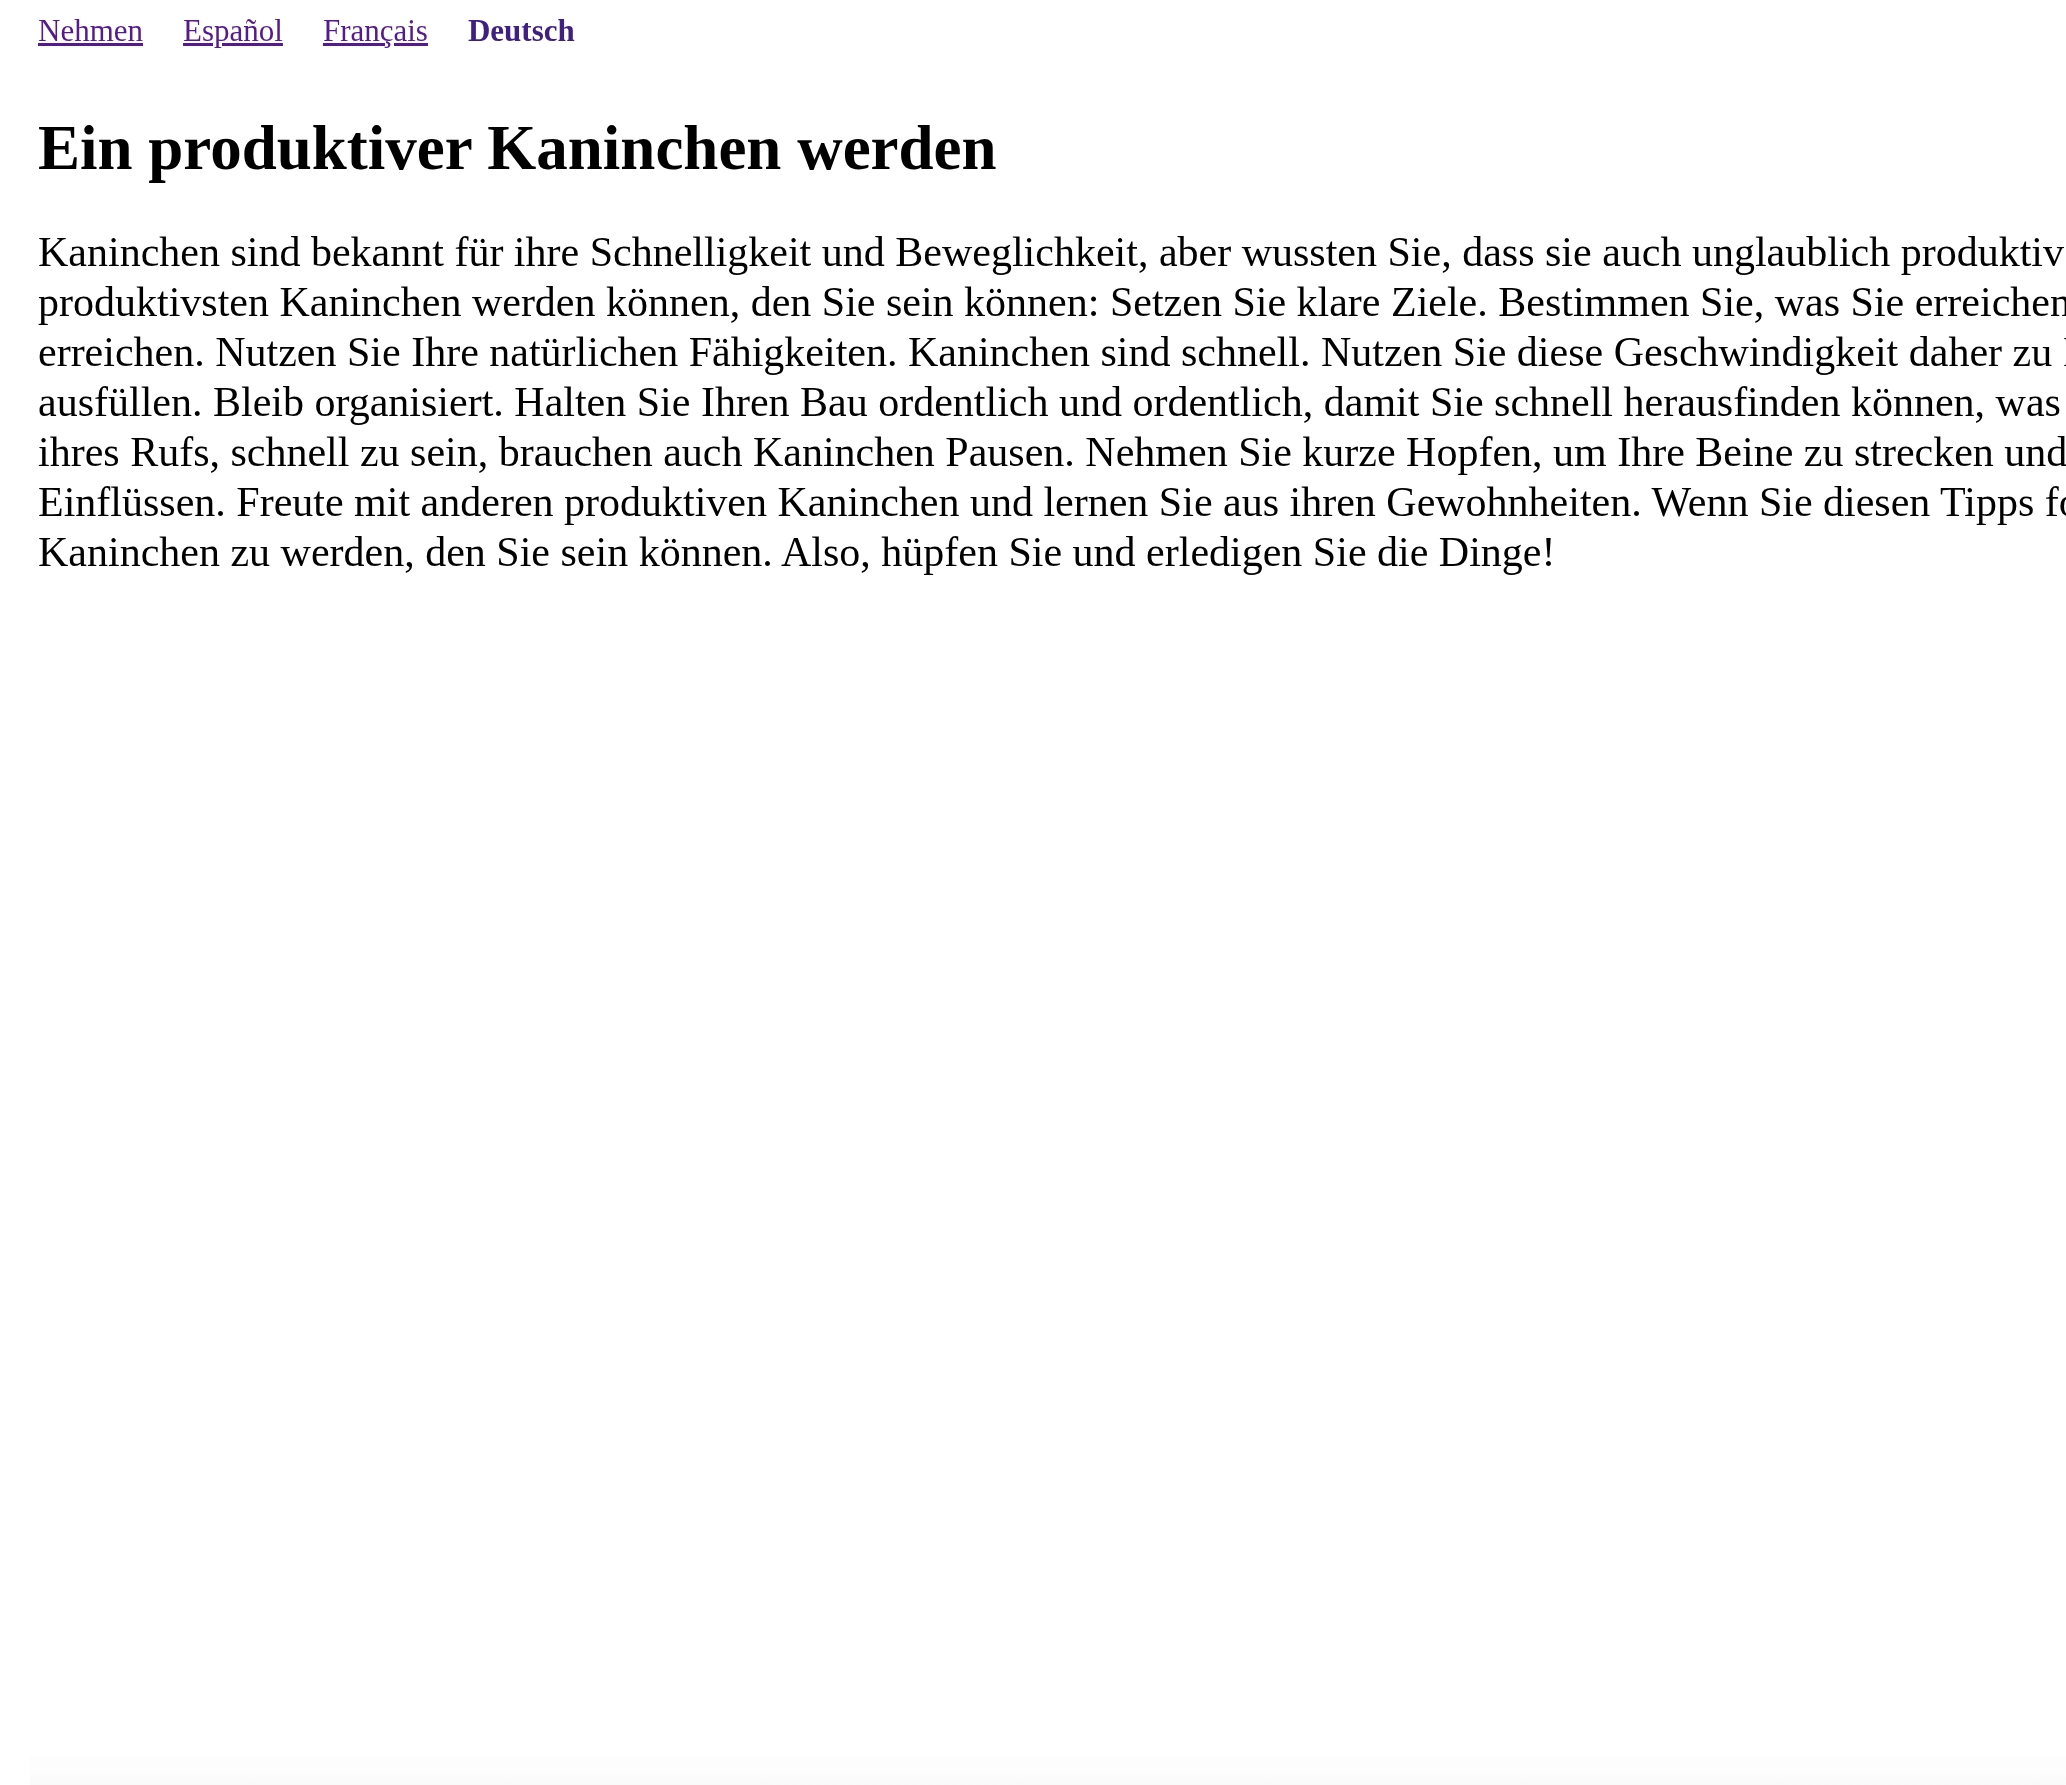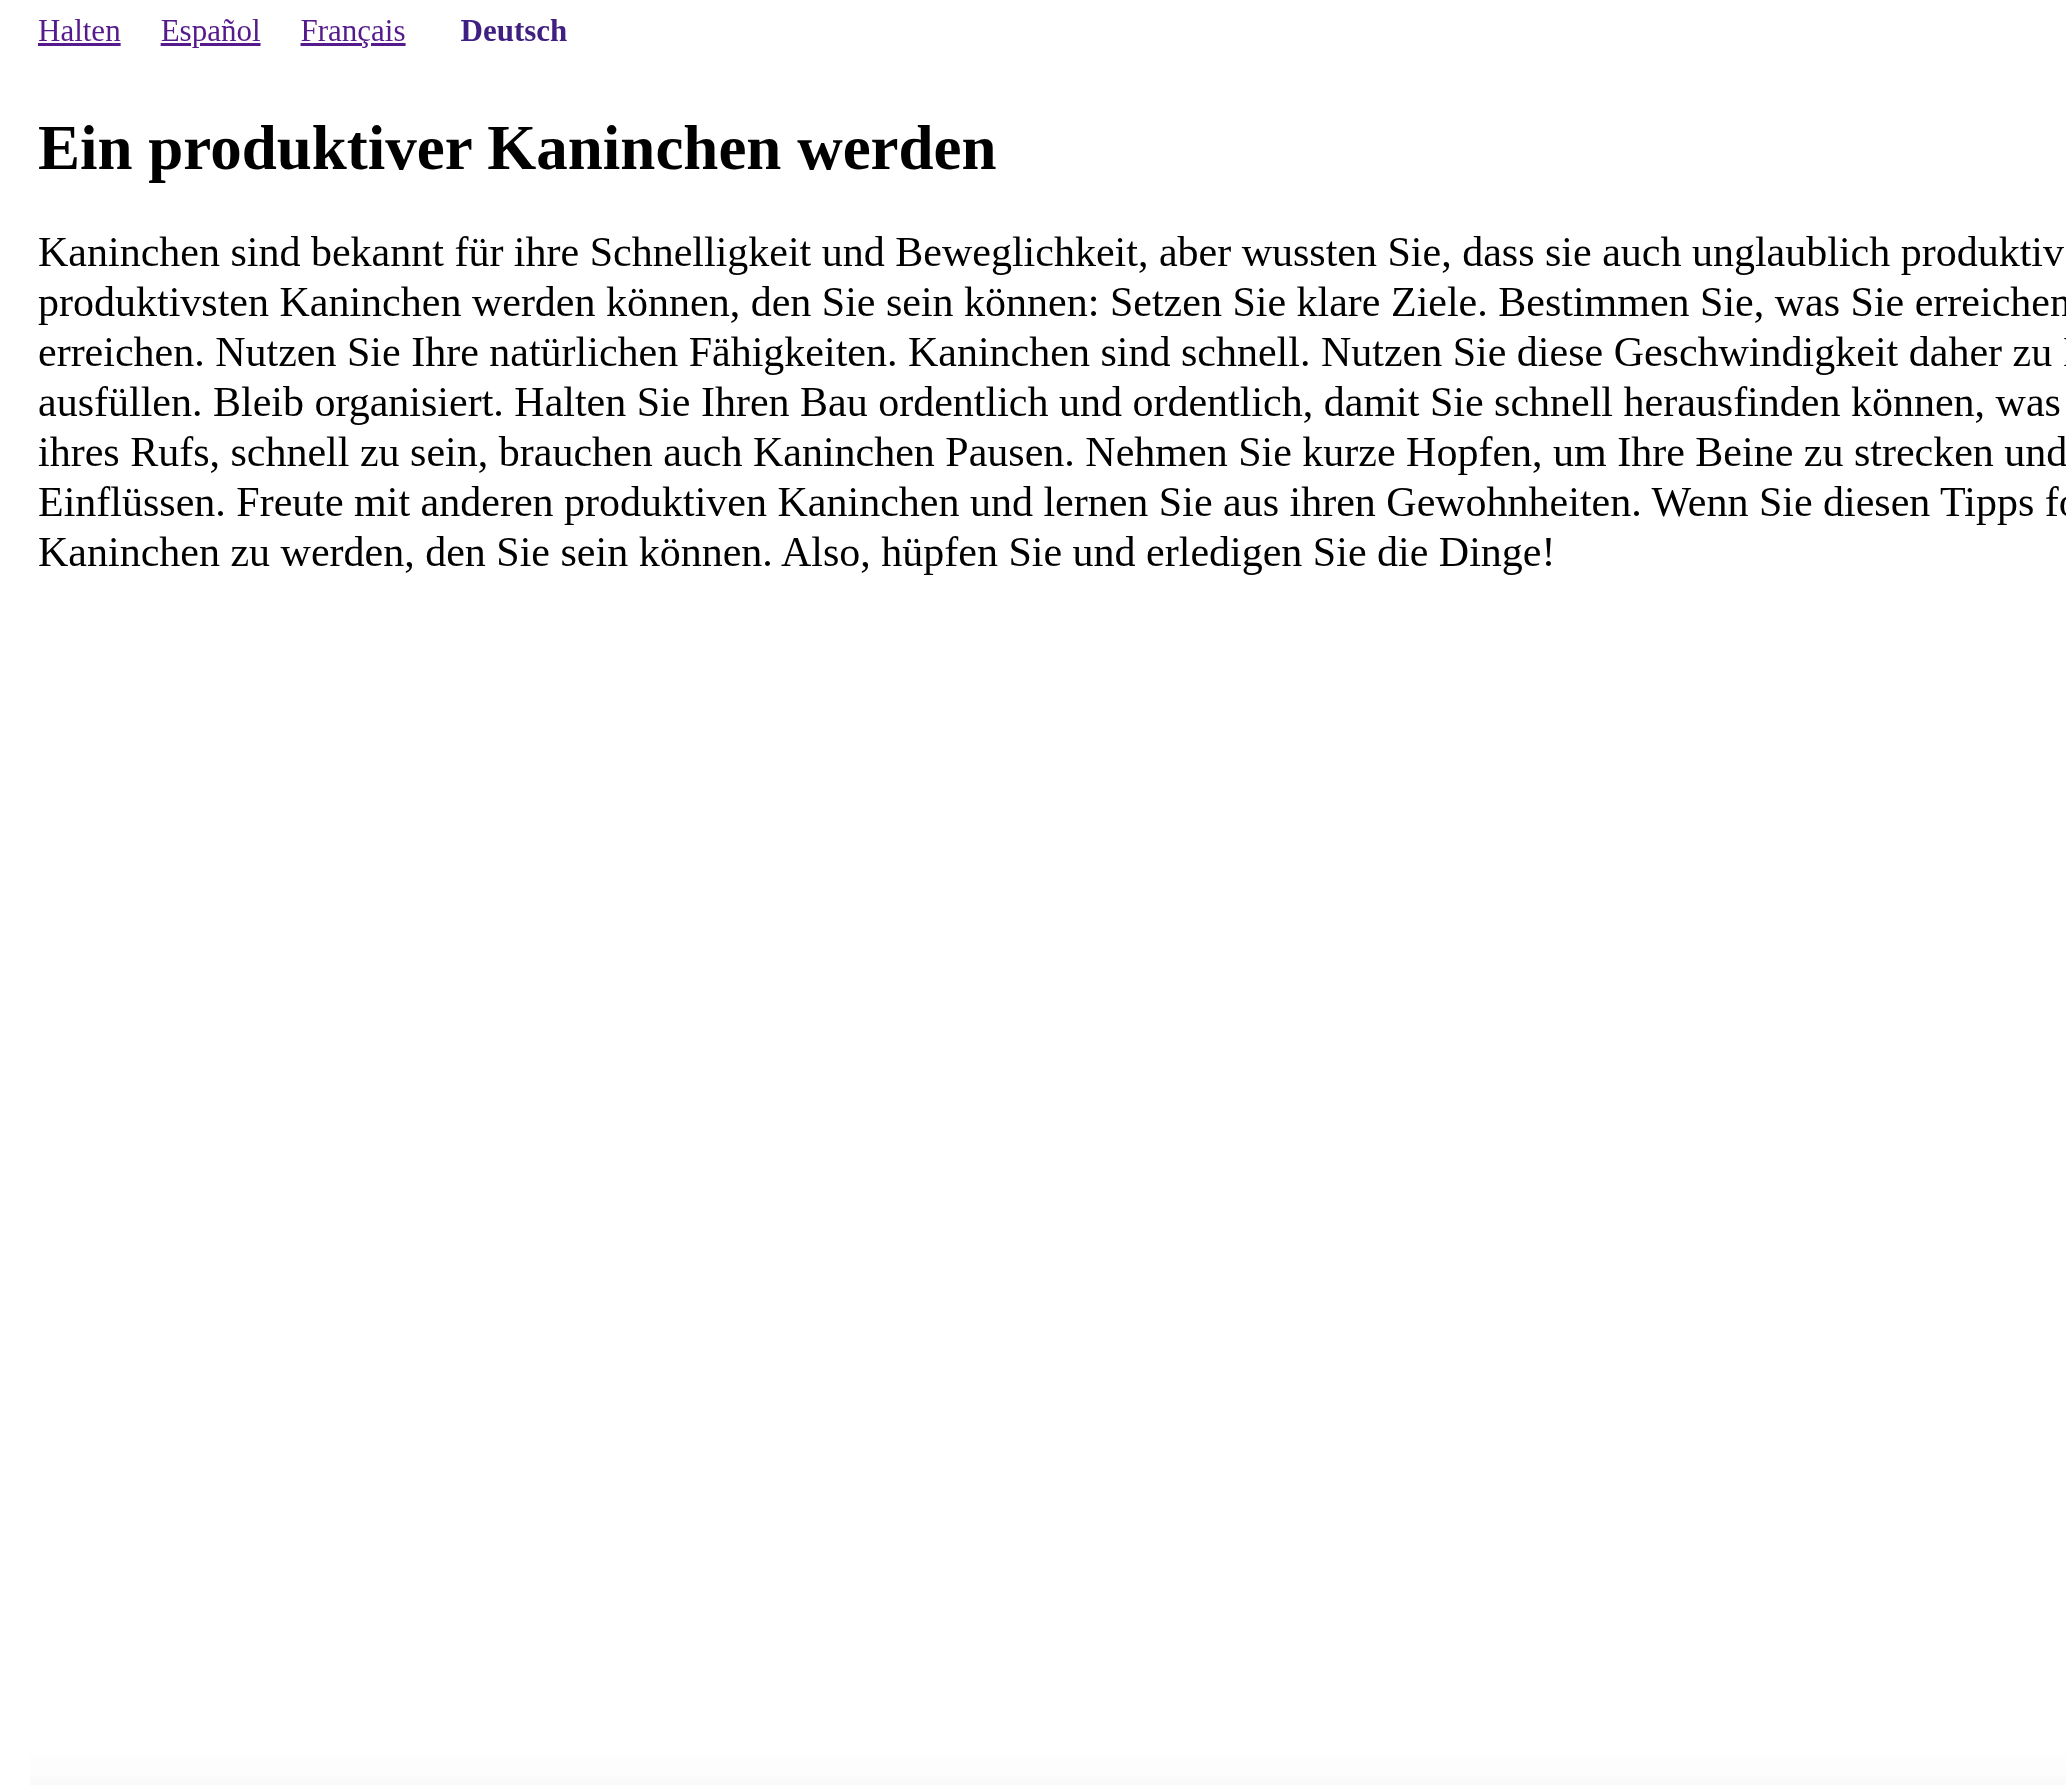--- a/index.html
+++ b/index.html
@@ -24,21 +24,20 @@
     line-height: 1.2;
   }
   nav.lang-nav a {
     color: var(--link, #551A8B);
     text-decoration: underline;
     cursor: pointer;
   }
   nav.lang-nav .current {
     color: var(--current_language, #3F1F82);
     font-weight: 700;
-    margin-left: 15px;
   }
   h1.page-title {
     font-size: 63px;
     font-weight: 700;
     line-height: 1.15;
     margin: 62px 0 43px 0;
     letter-spacing: 0;
   }
   p.article-body {
     font-size: 42px;
@@ -57,21 +56,21 @@
       var(--footer_band_top, #FDFDFD) 55%,
       var(--footer_band_bottom, #F9F9F9) 100%);
   }
 </style>
 </head>
 <body>
 
 <div class="page">
 
   <nav class="lang-nav">
-    <a href="#">Halten</a>
+    <a href="#">Nehmen</a>
     <a href="#">Español</a>
     <a href="#">Français</a>
     <span class="current">Deutsch</span>
   </nav>
 
   <h1 class="page-title">Ein produktiver Kaninchen werden</h1>
 
   <p class="article-body">Kaninchen sind bekannt für ihre Schnelligkeit und Beweglichkeit, aber wussten Sie, dass sie auch unglaublich produktiv sein können? Hier sind ein paar Tipps, mit denen Sie zum produktivsten Kaninchen werden können, den Sie sein können: Setzen Sie klare Ziele. Bestimmen Sie, was Sie erreichen möchten, und machen Sie einen Plan, um Ihre Ziele zu erreichen. Nutzen Sie Ihre natürlichen Fähigkeiten. Kaninchen sind schnell. Nutzen Sie diese Geschwindigkeit daher zu Ihrem Vorteil, indem Sie die Aufgaben schnell und effizient ausfüllen. Bleib organisiert. Halten Sie Ihren Bau ordentlich und ordentlich, damit Sie schnell herausfinden können, was Sie brauchen, wenn Sie ihn brauchen. Pausen einlegen. Trotz ihres Rufs, schnell zu sein, brauchen auch Kaninchen Pausen. Nehmen Sie kurze Hopfen, um Ihre Beine zu strecken und Ihren Geist auszuruhen. Umgeben Sie sich mit positiven Einflüssen. Freute mit anderen produktiven Kaninchen und lernen Sie aus ihren Gewohnheiten. Wenn Sie diesen Tipps folgen, sind Sie auf dem besten Weg, der produktivste Kaninchen zu werden, den Sie sein können. Also, hüpfen Sie und erledigen Sie die Dinge!</p>
 
 </div>

